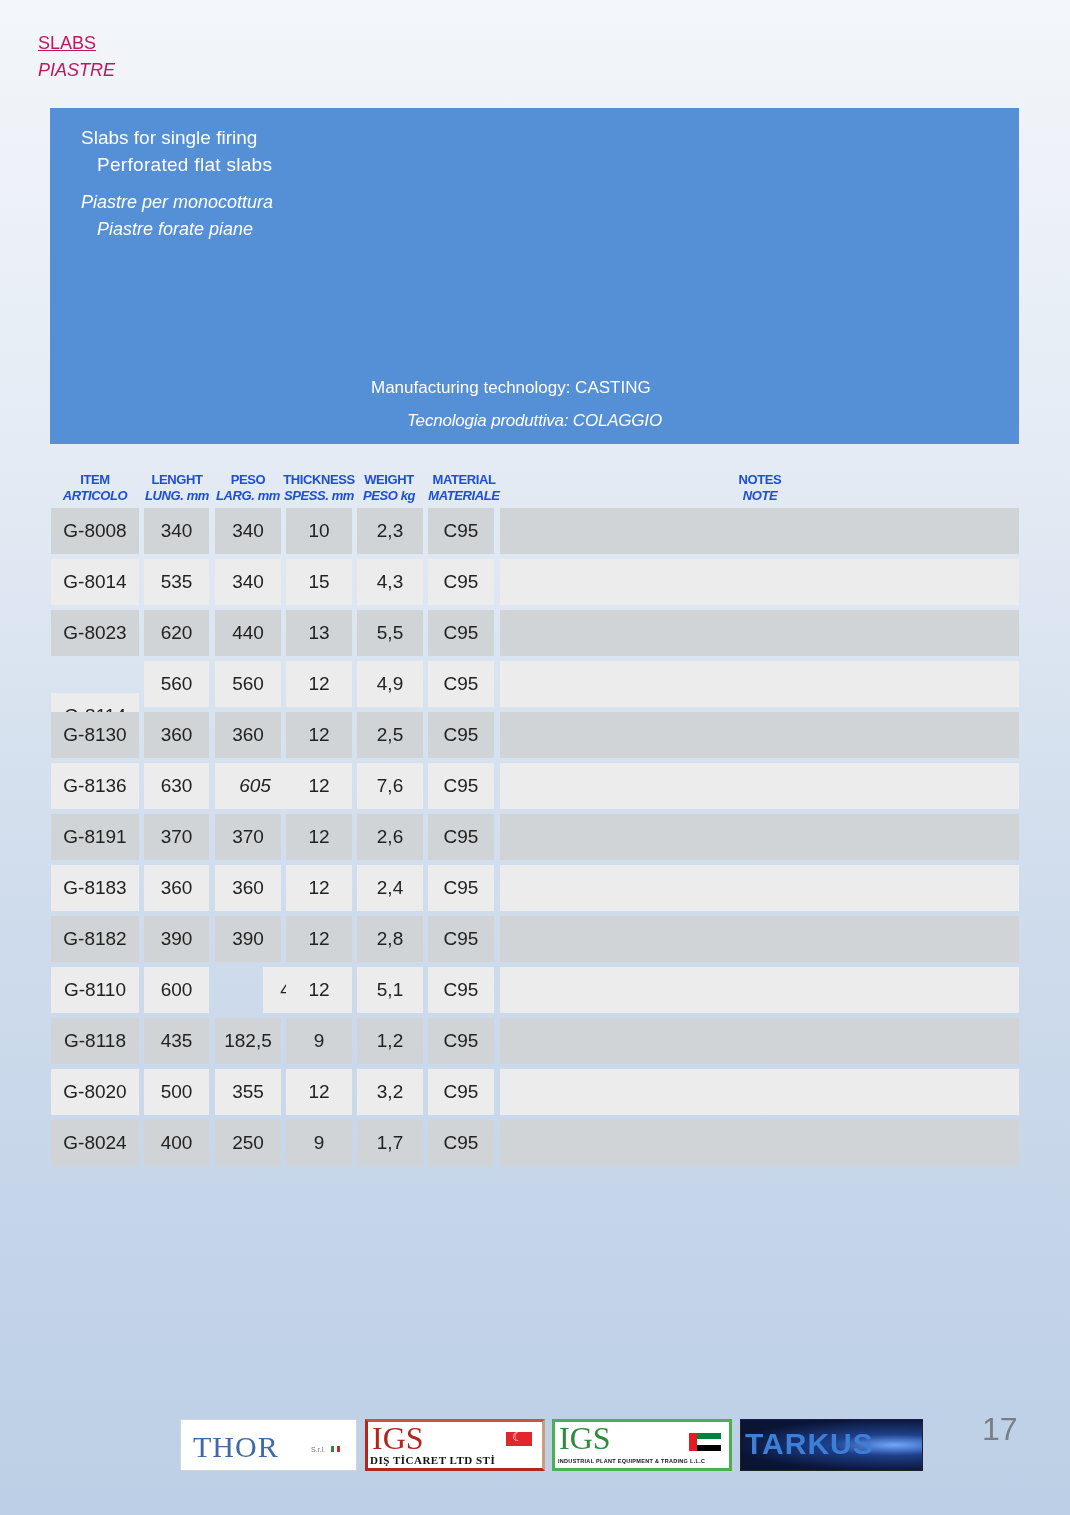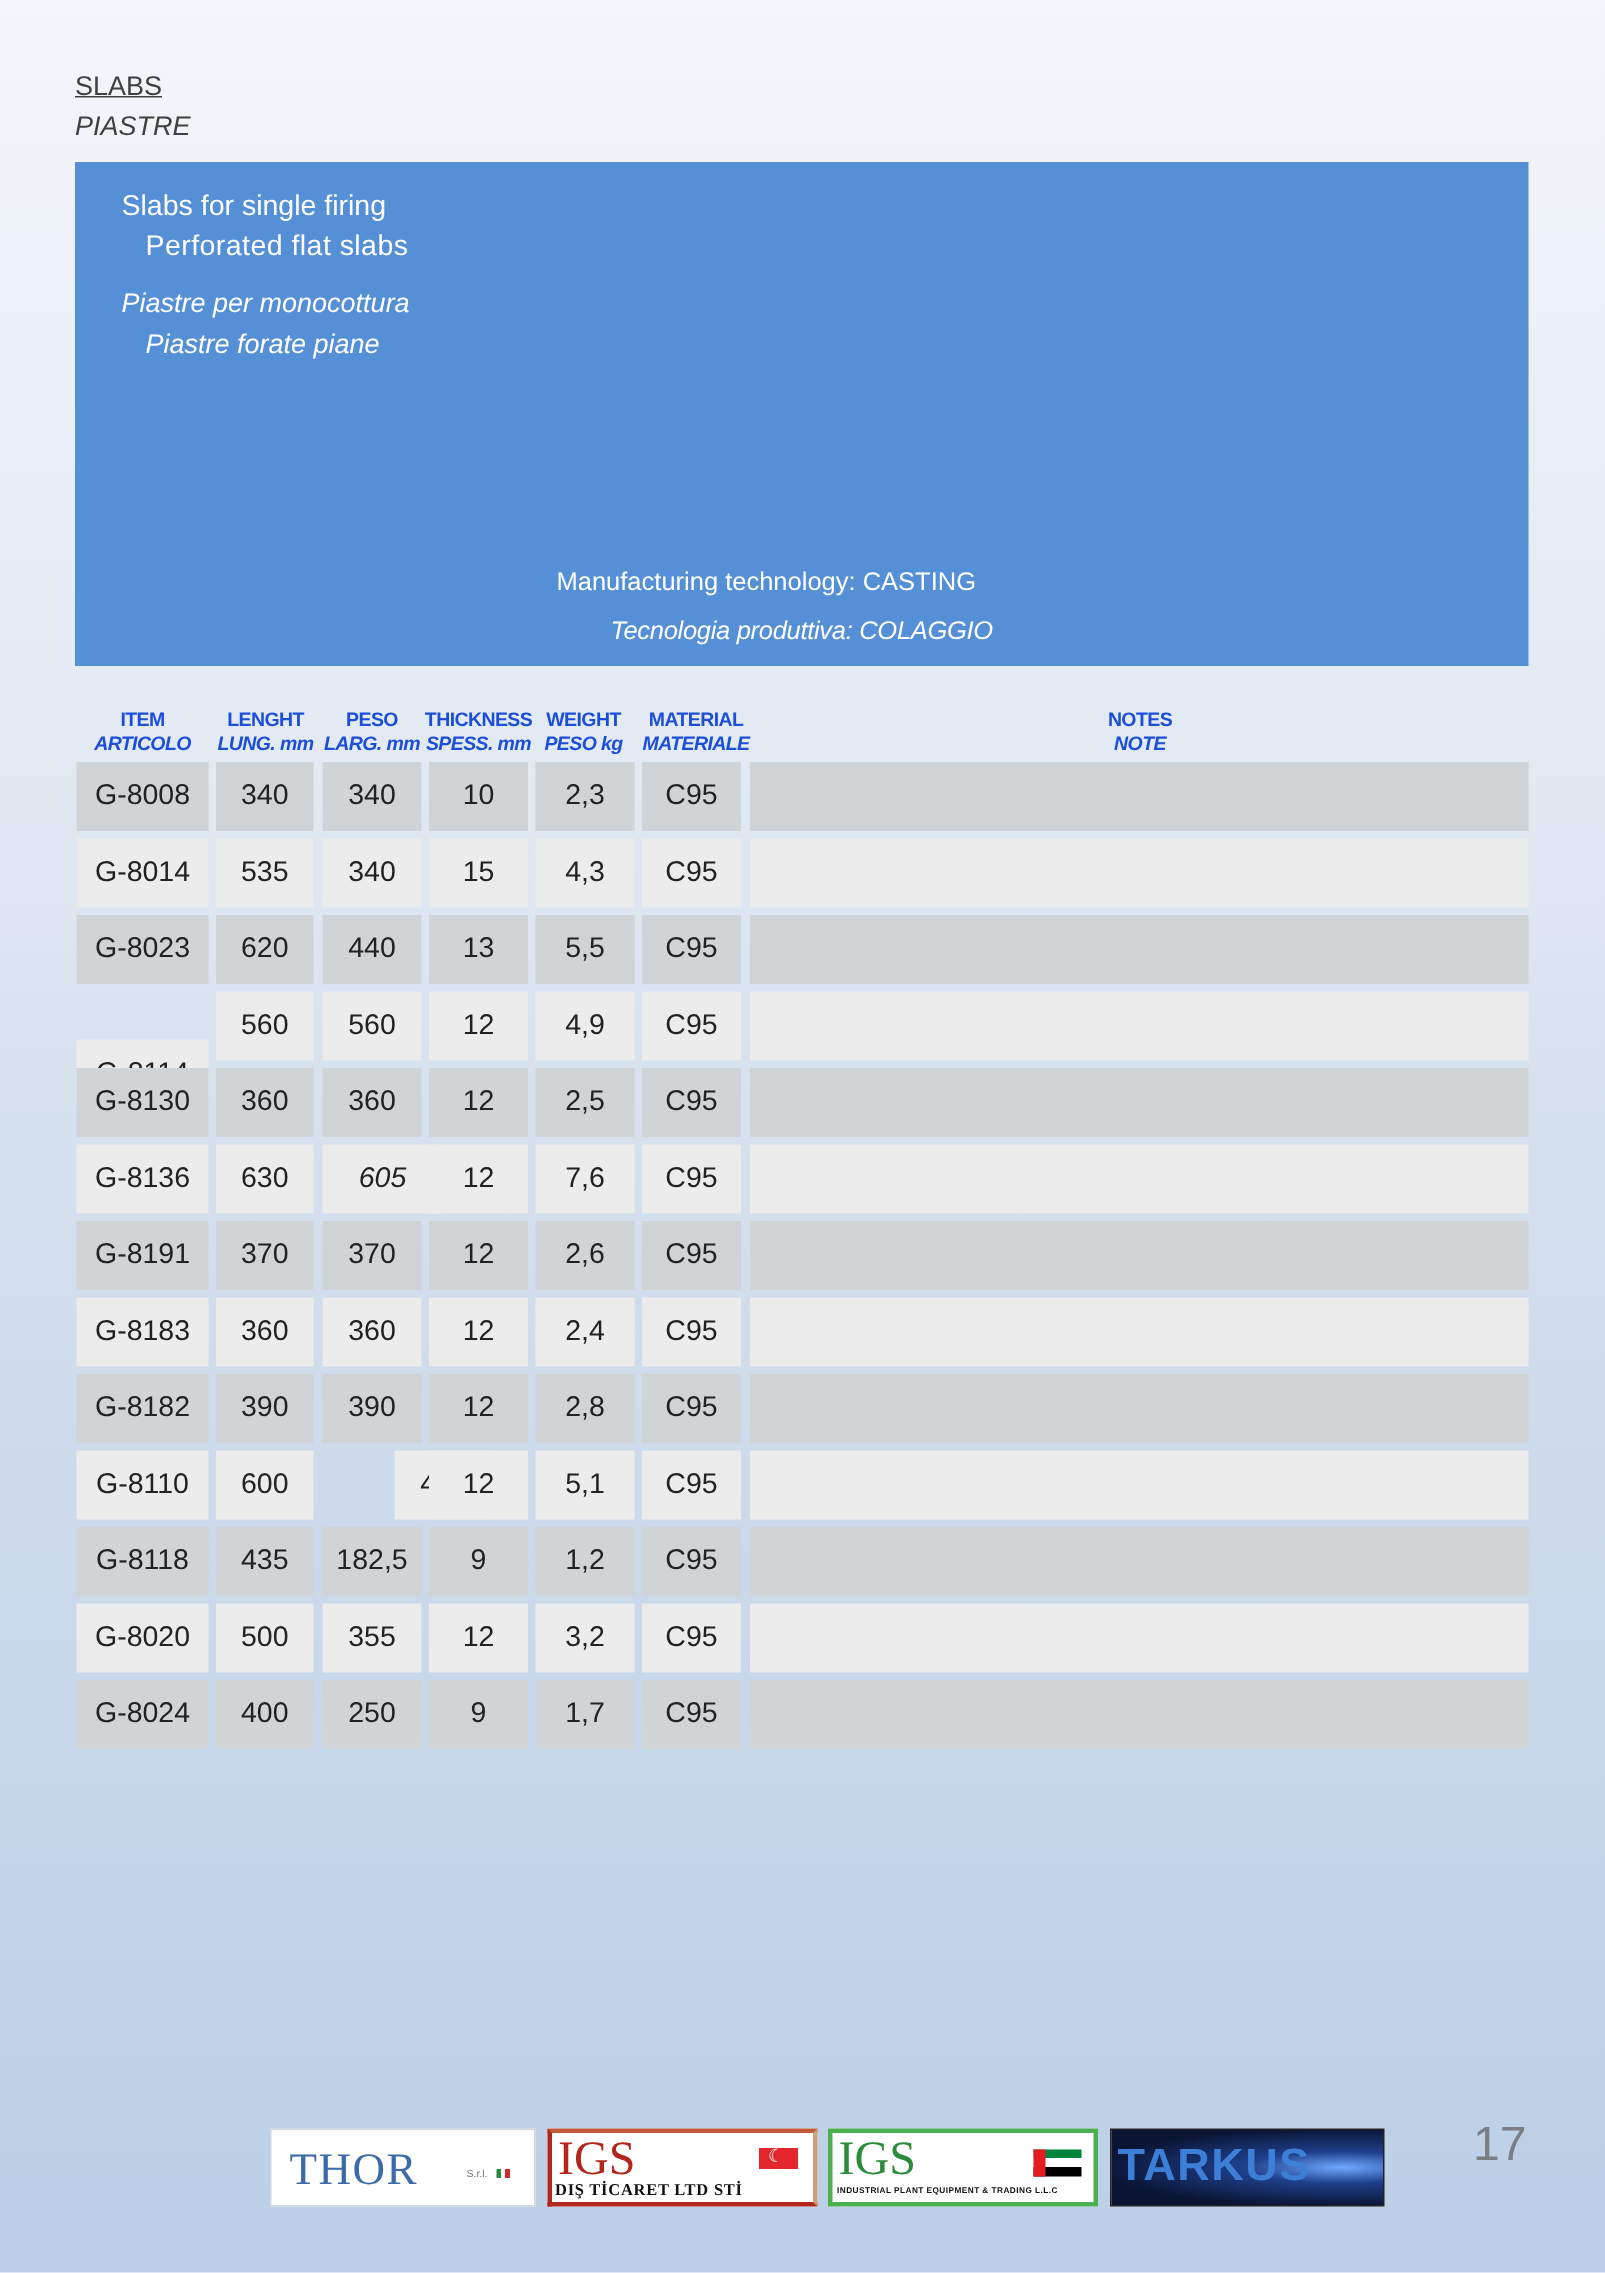--- a/index.html
+++ b/index.html
@@ -1,21 +1,21 @@
 <!DOCTYPE html>
 <html><head>
 <meta charset="utf-8">
 <style>
   html, body { margin:0; padding:0; }
   body {
     width:1070px; height:1515px; position:relative; overflow:hidden;
     font-family:"Liberation Sans", sans-serif;
     background: linear-gradient(to bottom, #f3f6fa 0%, #e4ebf4 30%, #cfdcec 60%, #bccfe6 100%);
   }
-  .section-title { position:absolute; left:50px; top:33px; font-size:18px; color:#404040;margin-top:14px; }
+  .section-title { position:absolute; left:38px; top:33px; font-size:18px; color:#be185d; }
   .section-title .en { text-decoration:underline; display:inline-block; padding-right:18px; }
   .section-title .it { font-style:italic; margin-top:6px; }
   .banner {
     position:absolute; left:50px; top:108px; width:969px; height:336px;
     background:#558fd6; color:#fff;
   }
   .banner .t1 { position:absolute; left:31px; top:19px; font-size:19px; }
   .banner .t2 { position:absolute; left:47px; top:46px; font-size:19px; letter-spacing:0.3px; }
   .banner .t3 { position:absolute; left:31px; top:84px; font-size:18px; font-style:italic; }
   .banner .t4 { position:absolute; left:47px; top:111px; font-size:18px; font-style:italic; }

